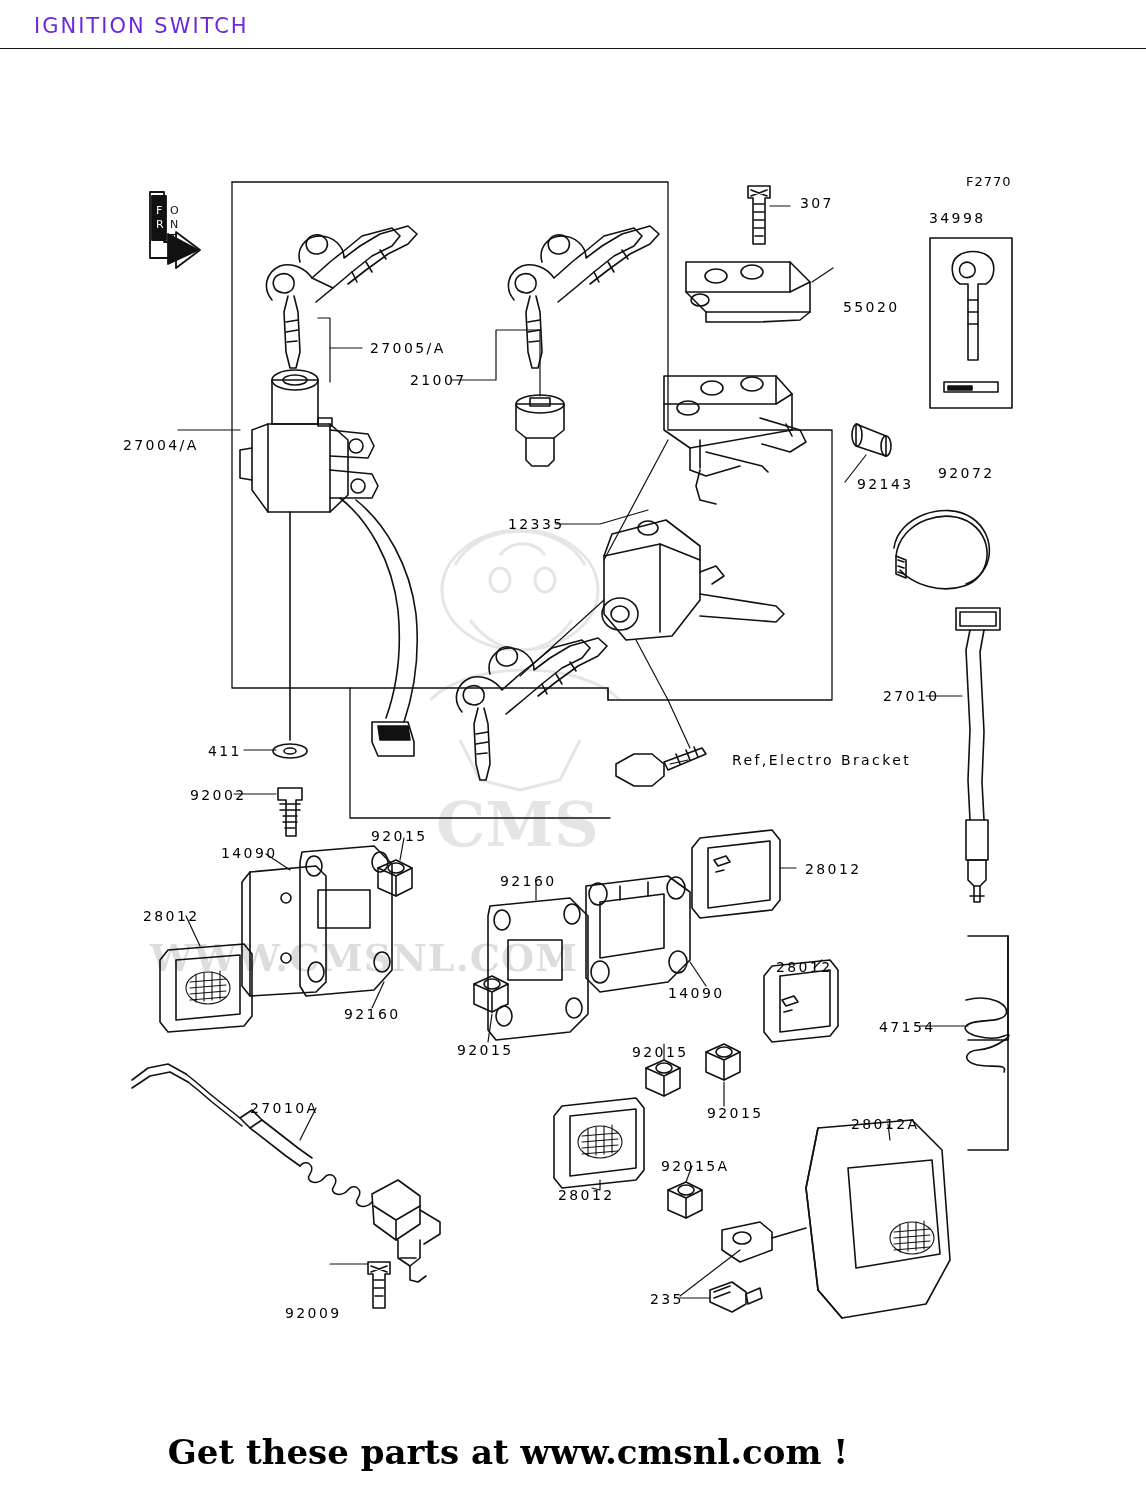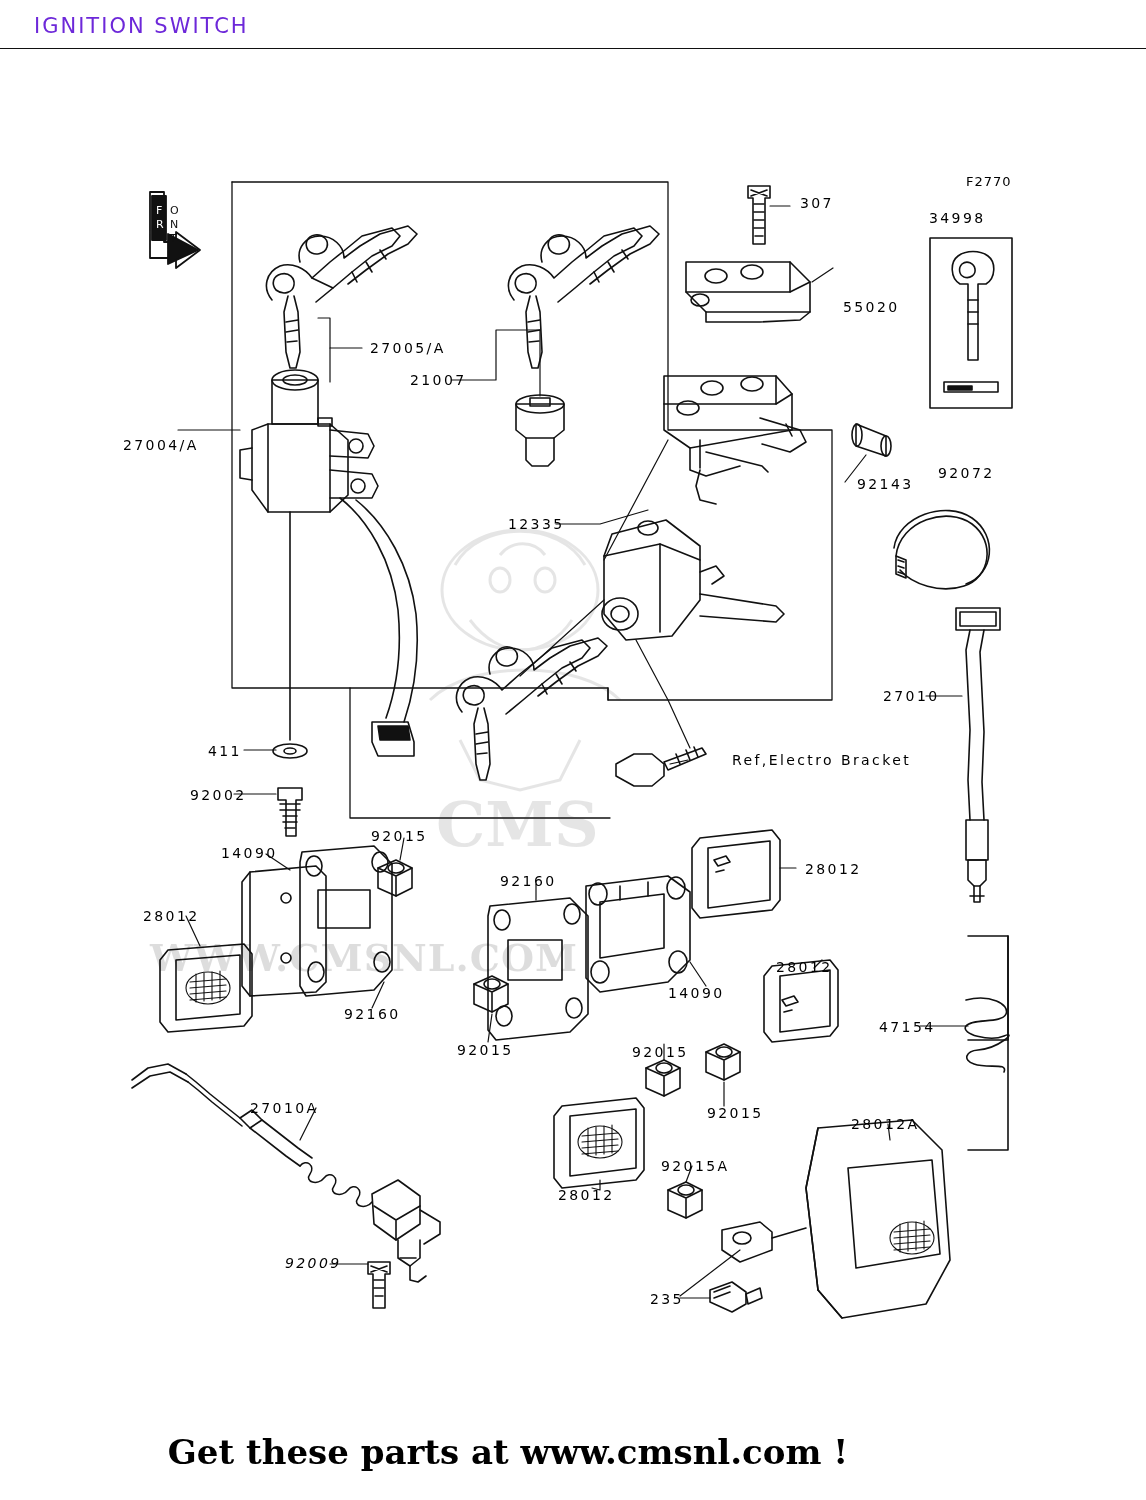--- a/index.html
+++ b/index.html
@@ -446,17 +446,17 @@
   <div class="lbl" style="left:668px;top:985px;">14090</div>
   <div class="lbl" style="left:776px;top:959px;">28012</div>
   <div class="lbl" style="left:879px;top:1019px;">47154</div>
   <div class="lbl" style="left:457px;top:1042px;">92015</div>
   <div class="lbl" style="left:632px;top:1044px;">92015</div>
   <div class="lbl" style="left:707px;top:1105px;">92015</div>
   <div class="lbl" style="left:250px;top:1100px;">27010A</div>
   <div class="lbl" style="left:851px;top:1116px;">28012A</div>
   <div class="lbl" style="left:661px;top:1158px;">92015A</div>
   <div class="lbl" style="left:558px;top:1187px;">28012</div>
-  <div class="lbl" style="left:285px;top:1255px;font-style:italic;">92009</div>
+  <div class="lbl" style="left:285px;top:1305px;">92009</div>
   <div class="lbl" style="left:650px;top:1291px;">235</div>
 
   <div class="footer">Get these parts at www.cmsnl.com !</div>
 </div>
 
 </body></html>

